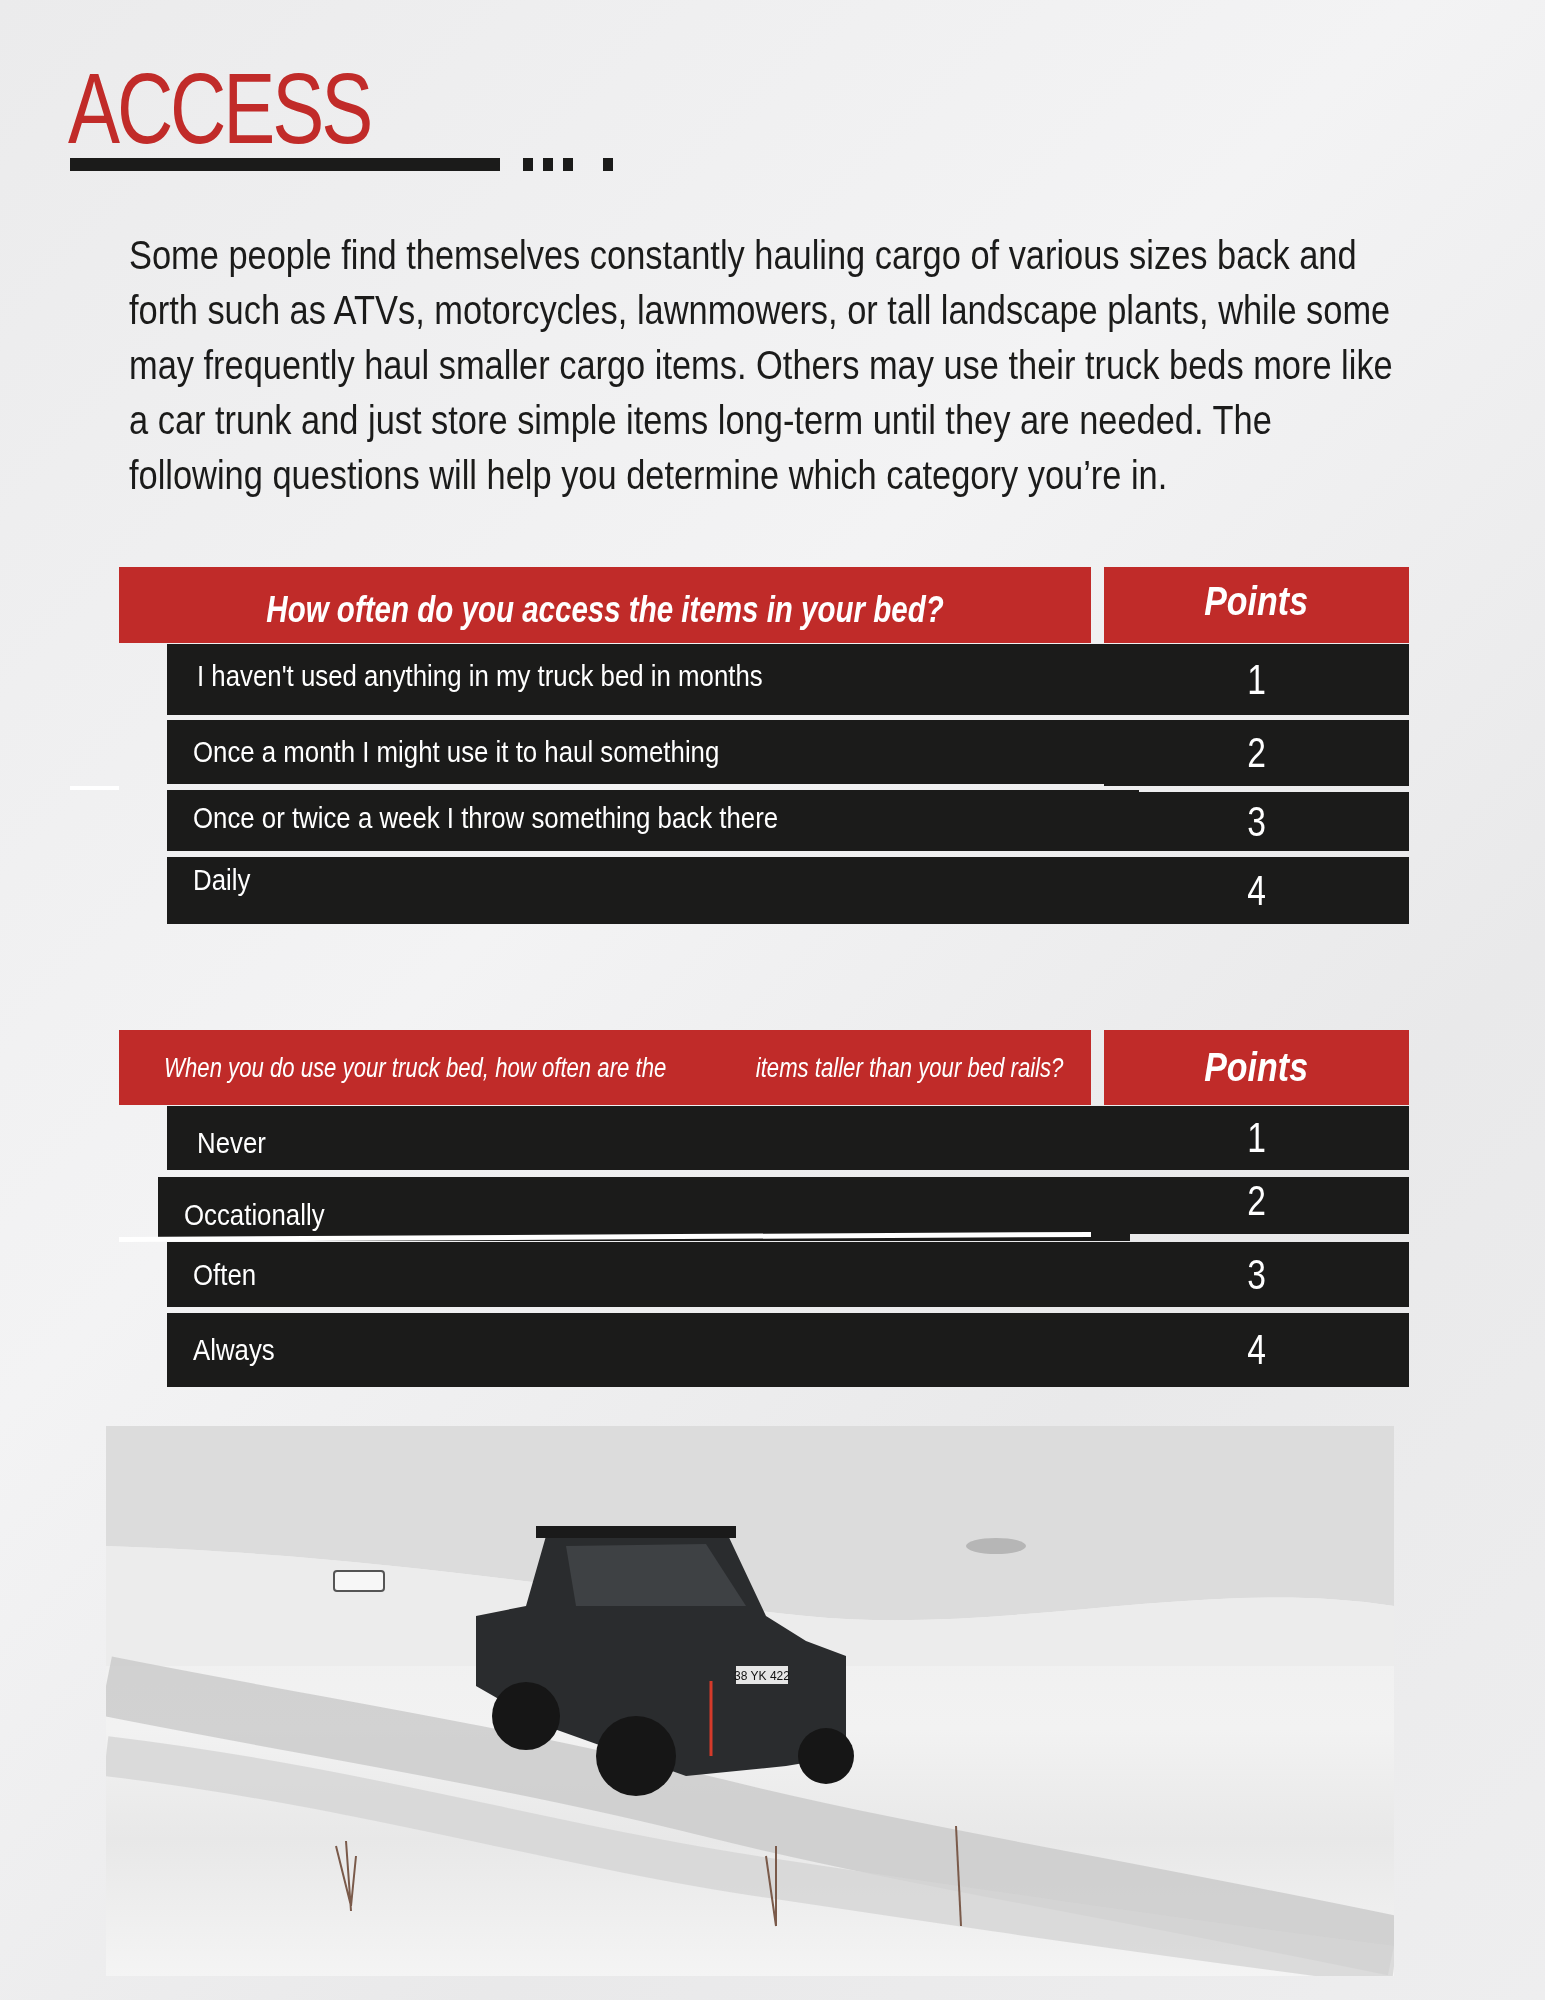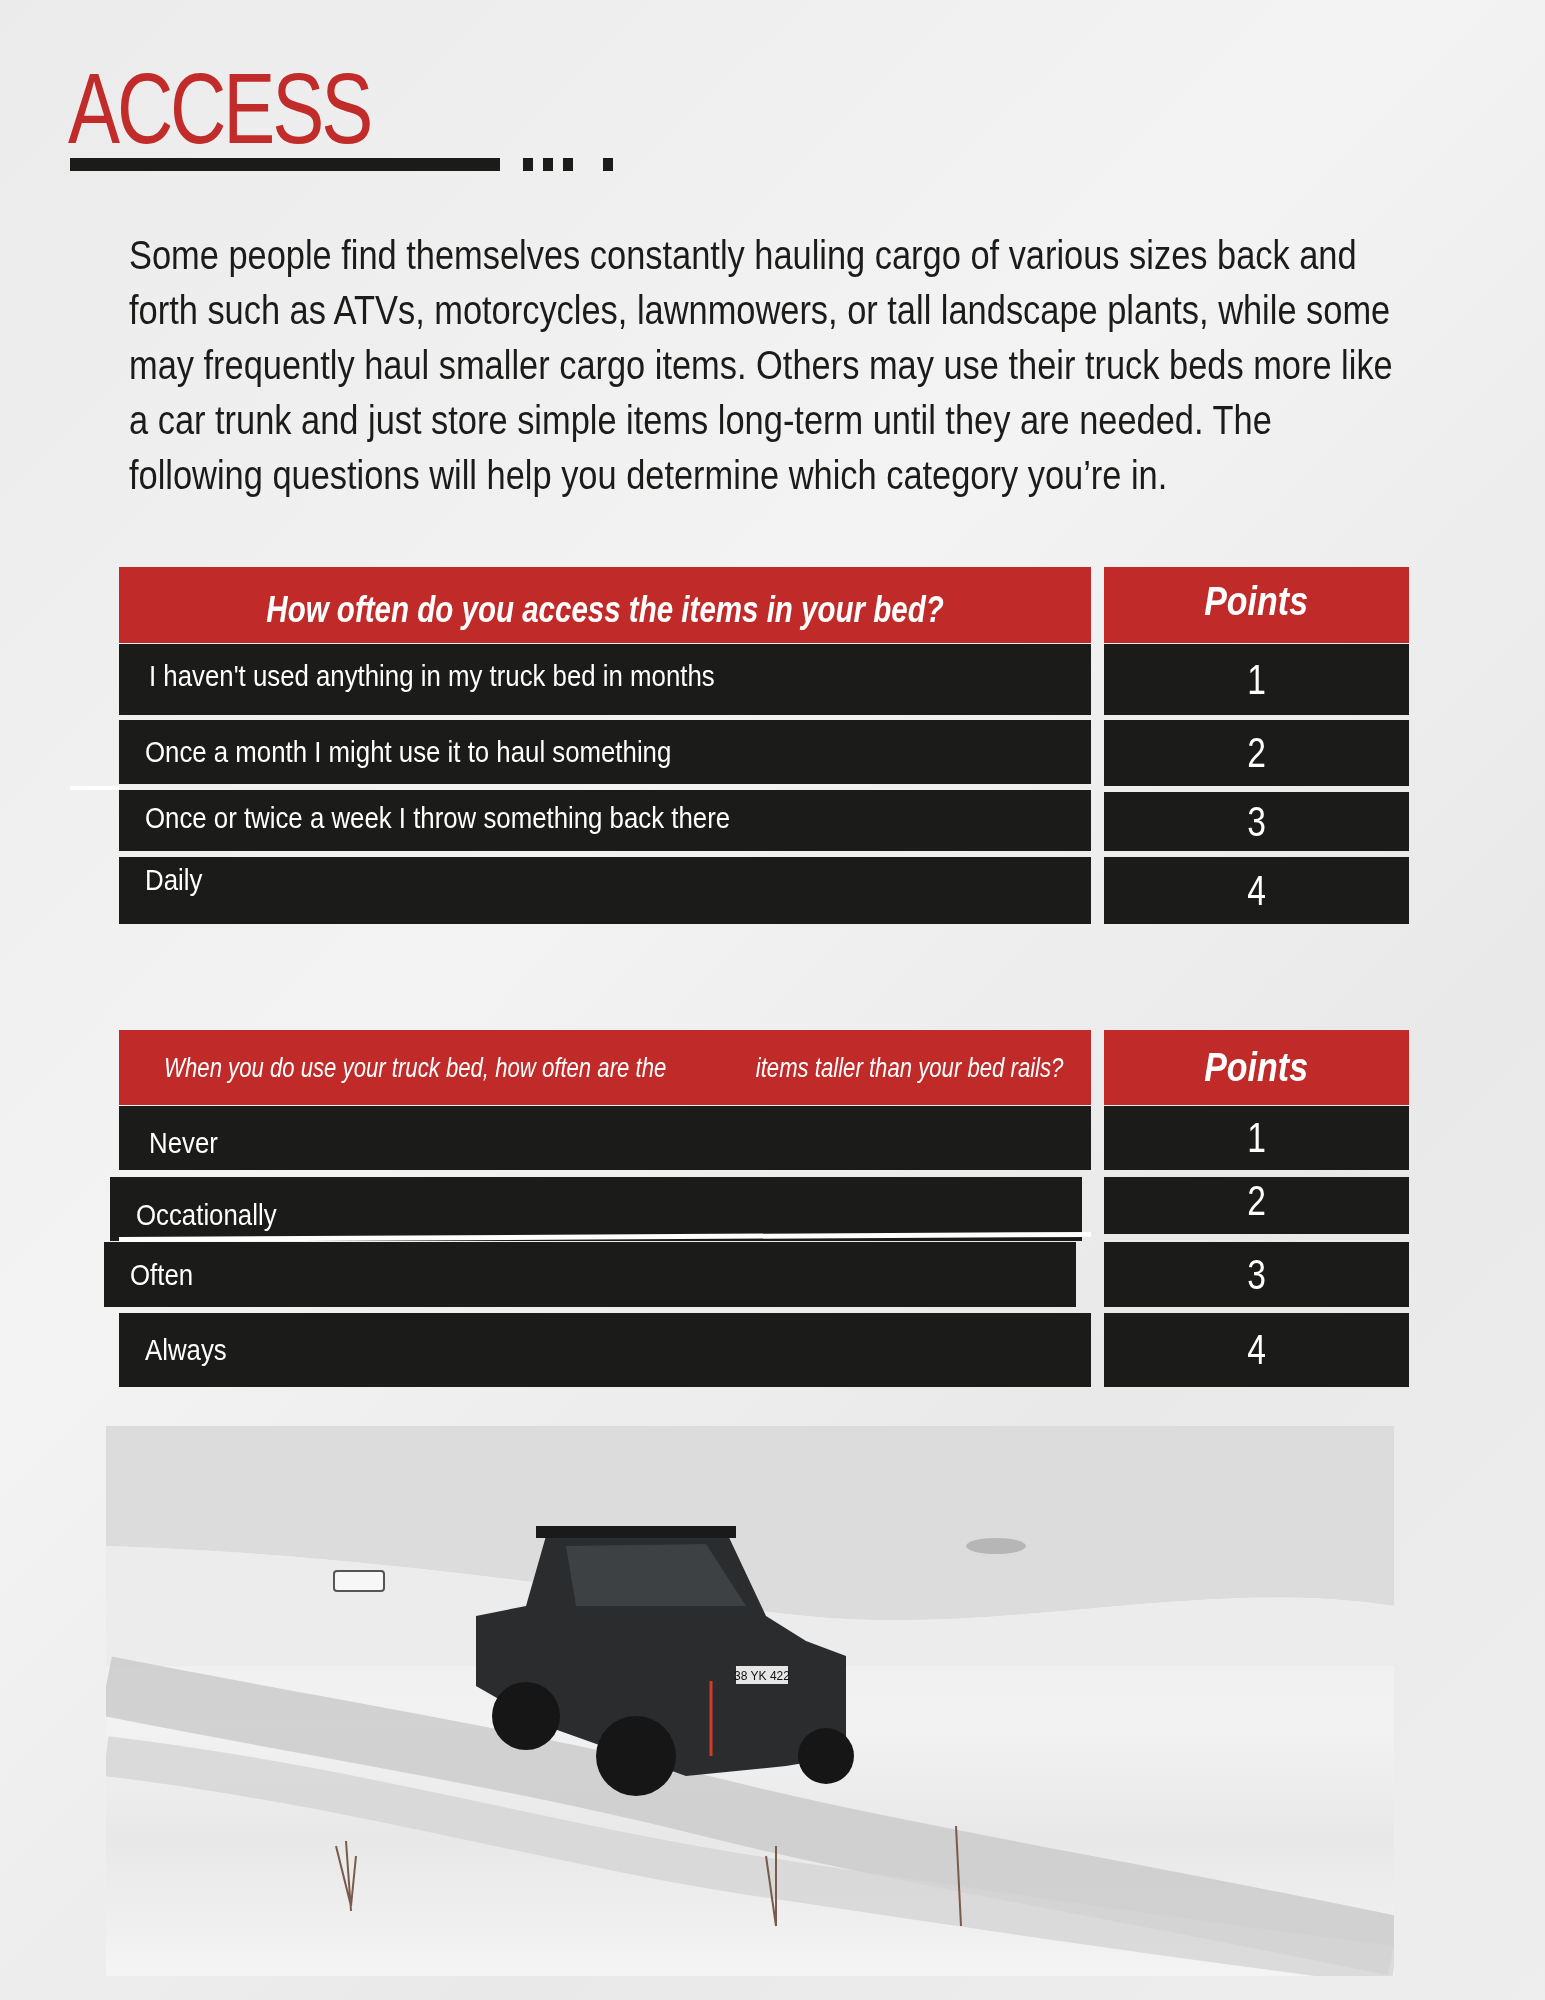--- a/index.html
+++ b/index.html
@@ -22,21 +22,21 @@
     font-size: 40px; line-height: 55px; color: #1b1b1a;
     transform: scaleX(0.86); transform-origin: left top;
   }
   .intro p { margin: 0; }
   .cell { position: absolute; box-sizing: border-box; }
   .hdr { background: #c02b29; color: #fff; display: flex; align-items: center; justify-content: center; text-align: center; font-style: italic; }
   .dark { background: #1b1b1a; color: #fff; }
   .qtext { font-weight: bold; font-size: 36px; transform: scaleX(0.82); white-space: nowrap; }
   .qtext2 { font-size: 27px; line-height: 38px; transform: scaleX(0.82); white-space: nowrap; }
   .pts-h { font-weight: bold; font-size: 40px; transform: scaleX(0.85); }
-  .opt { display: flex; align-items: center; padding-left: 26px; font-size: 30px; }
+  .opt { display: flex; align-items: center; padding-left: 26px; font-size: 30px; margin-left: 48px; }
   .opt span { transform: scaleX(0.86); transform-origin: left center; white-space: nowrap; }
   .num { display: flex; align-items: center; justify-content: center; font-size: 42px; }
   .num span { transform: scaleX(0.8); }
   .sep { position: absolute; background: #fff; }
   .photo {
     position: absolute; left: 106px; top: 1426px; width: 1288px; height: 550px; overflow: hidden;
     background: linear-gradient(180deg, #e4e4e4 0%, #efefef 30%, #f2f2f2 55%, #e8e8e8 75%, #f4f4f4 100%);
   }
 </style>
 </head>
@@ -110,21 +110,21 @@
 
   <div class="cell dark opt" style="left:110px;top:1177px;width:972px;height:64px;padding-top:12px">
       <span>Occationally</span>
     </div>
   <div class="cell dark num" style="left:1104px;top:1177px;width:305px;height:57px;align-items:flex-start">
       <span>2</span>
     </div>
 
   <div class="sep" style="left:119px;top:1237px;width:972px;height:5px;transform:rotate(-0.3deg);transform-origin:left center"></div>
 
-  <div class="cell dark opt" style="left:104px;top:1242px;width:972px;height:65px">
+  <div class="cell dark opt" style="left:119px;top:1242px;width:972px;height:65px">
       <span>Often</span>
     </div>
   <div class="cell dark num" style="left:1104px;top:1242px;width:305px;height:65px">
       <span>3</span>
     </div>
 
   <div class="cell dark opt" style="left:119px;top:1313px;width:972px;height:74px">
       <span>Always</span>
     </div>
   <div class="cell dark num" style="left:1104px;top:1313px;width:305px;height:74px">

